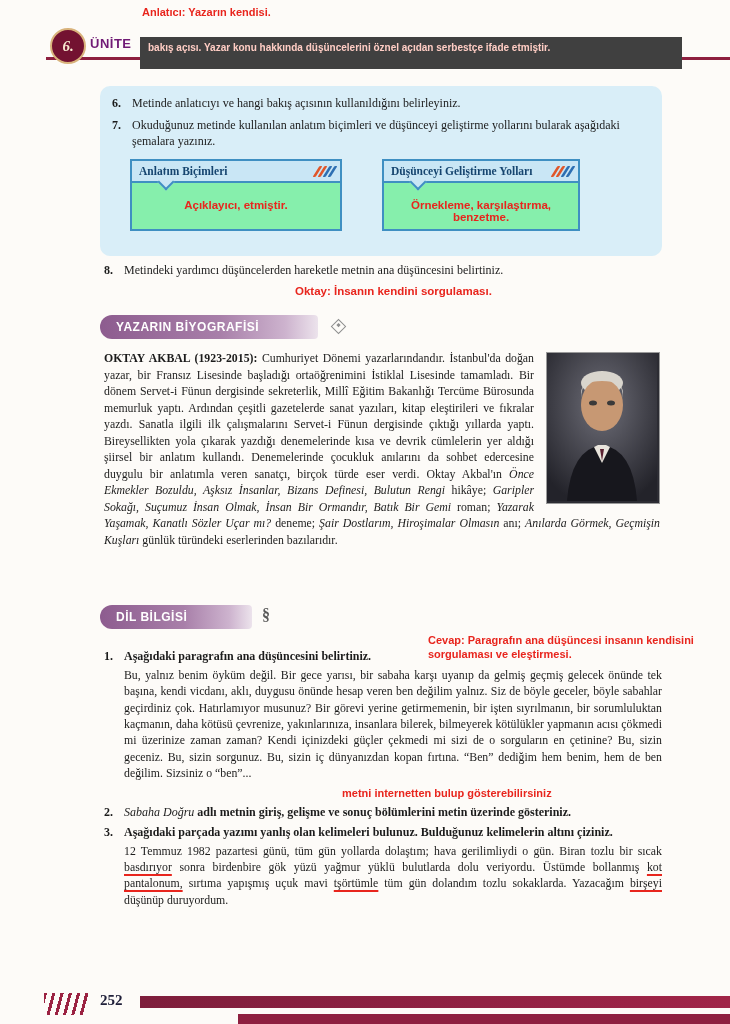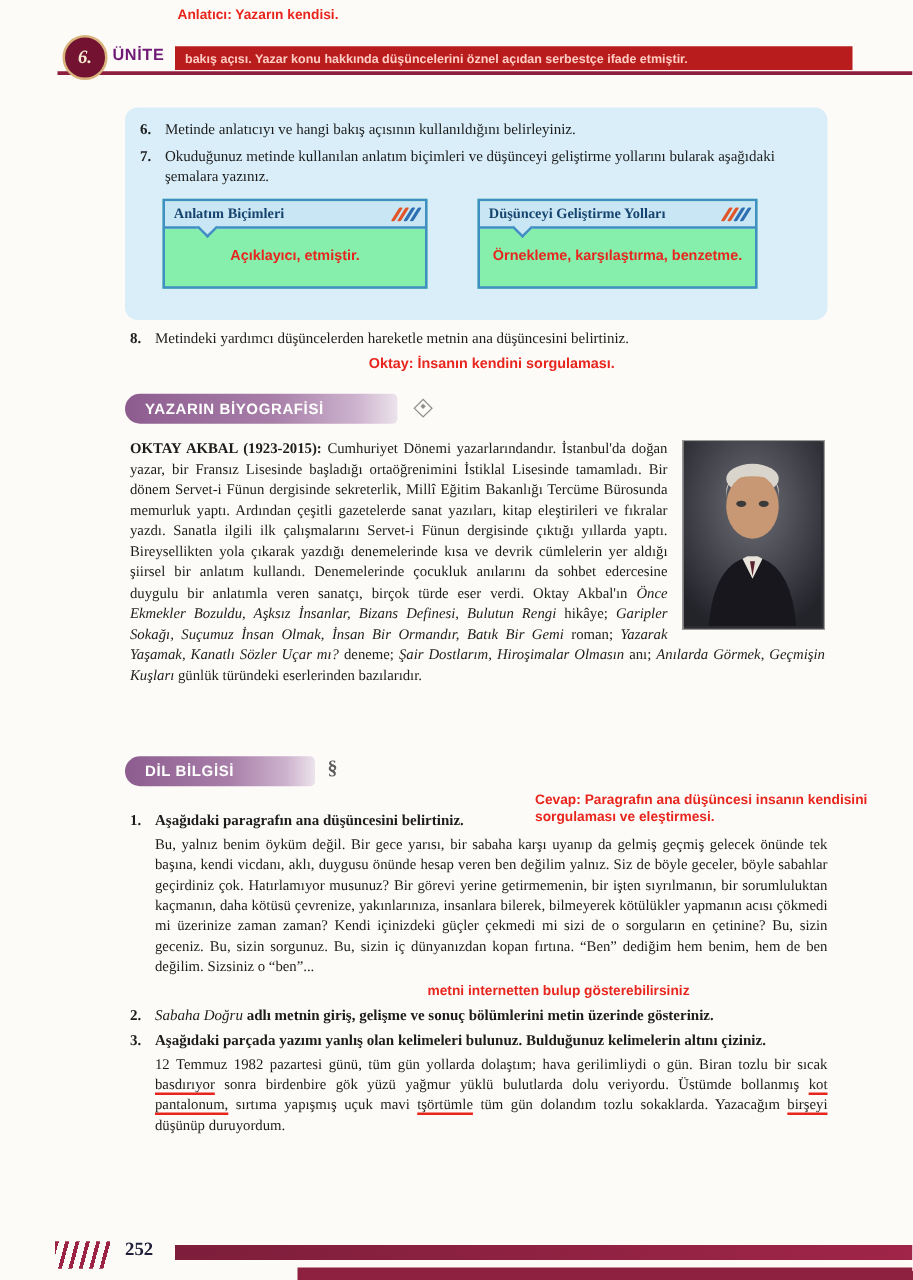--- a/index.html
+++ b/index.html
@@ -12,33 +12,33 @@
   .anno-top1{left:142px;top:5px;}
   .anno-top2{left:142px;top:38px;width:585px;font-size:10.5px;}
 
   
   .header-rule{left:46px;top:57px;width:684px;height:3px;background:#8e1f3f;}
   .unit-circle{left:50px;top:28px;width:32px;height:32px;border-radius:50%;background:#731231;
                border:2px solid #d9b37c;color:#f7ead0;font:italic 700 15px "Liberation Serif",serif;
                text-align:center;line-height:32px;}
   .unit-label{left:90px;top:36px;font-family:"Liberation Sans",sans-serif;font-weight:700;
               font-size:13px;color:#701a75;letter-spacing:.5px;}
-  .red-banner{left:140px;top:37px;width:542px;height:19px;background:#b91c1c;color:#ffcdc4;
+  .red-banner{left:140px;top:37px;width:542px;height:32px;background:#404040;color:#ffcdc4;
               font-family:"Liberation Sans",sans-serif;font-weight:700;font-size:10px;
               line-height:21px;padding:0 8px;white-space:nowrap;overflow:hidden;box-sizing:border-box;}
 
   
   .blue-box{left:100px;top:86px;width:562px;height:170px;background:#d9eef8;border-radius:10px;
             padding:10px 12px;box-sizing:border-box;}
   .q-row{display:flex;font-size:12px;line-height:1.32;margin-bottom:6px;}
   .q-num{font-weight:700;width:20px;flex:0 0 20px;}
   .schemas{display:flex;gap:40px;margin:10px 0 0 18px;}
   .schema{background:#86efac;border:2px solid #3f8fc2;position:relative;height:72px;box-sizing:border-box;}
   .schema-1{width:212px;}
-  .schema-2{width:224px;}
+  .schema-2{width:198px;}
   .schema-header{height:20px;background:#c9e6f5;border-bottom:2px solid #3f8fc2;display:flex;
                  align-items:center;justify-content:space-between;padding:0 7px;position:relative;}
   .schema-title{font-weight:700;font-size:11.5px;color:#16456f;}
   .schema-notch{position:absolute;top:15px;left:28px;width:10px;height:10px;background:#c9e6f5;
                 border-right:2px solid #3f8fc2;border-bottom:2px solid #3f8fc2;transform:rotate(45deg);z-index:2;}
   .slashes{display:inline-flex;align-items:center;height:12px;}
   .sl{display:inline-block;width:2.5px;height:11px;transform:skewX(-32deg);margin-left:2.5px;border-radius:1px;}
   .sl.o{background:#e0562a;}
   .sl.b{background:#2d6fb2;}
   .schema-answer{display:block;margin-top:16px;text-align:center;color:#e8251d;

